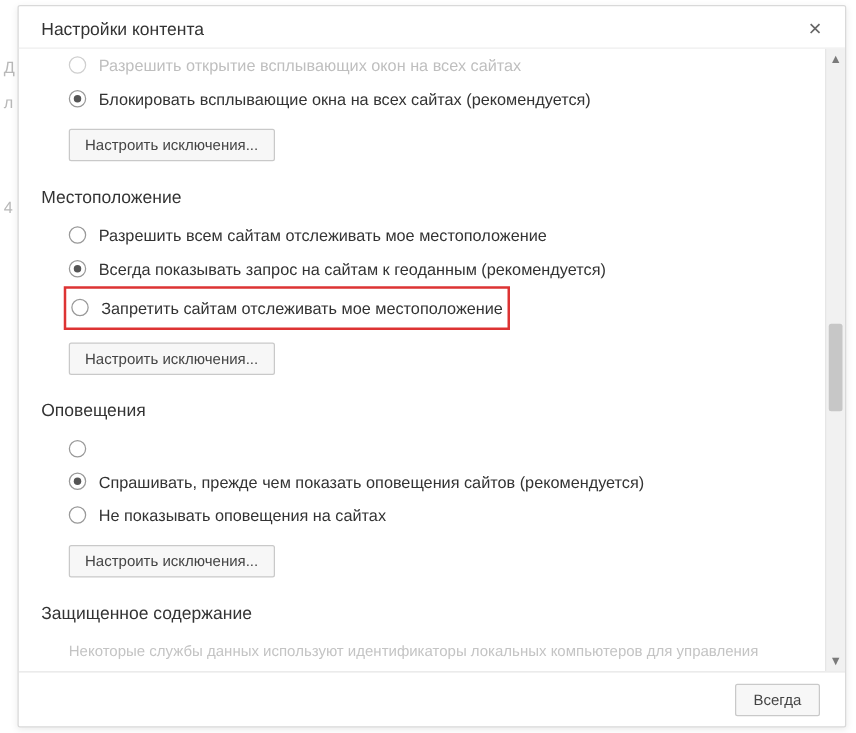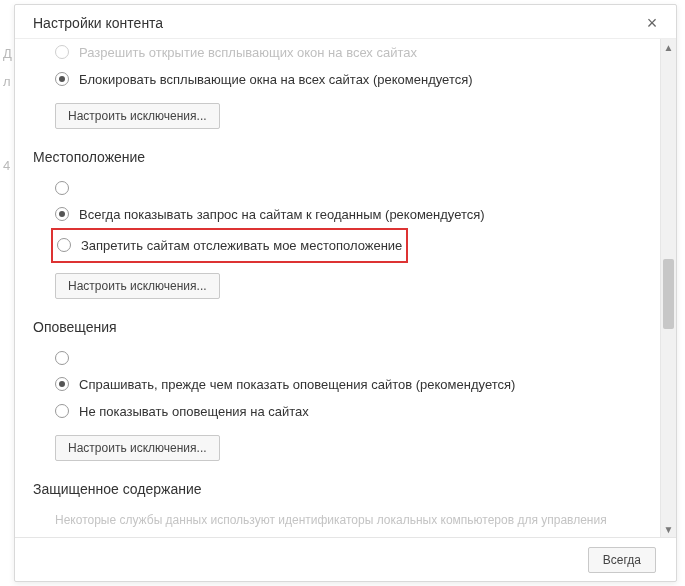--- a/index.html
+++ b/index.html
@@ -72,20 +72,21 @@
         <span class="radio-label">Блокировать всплывающие окна на всех сайтах (рекомендуется)</span>
       </div>
 
       <button class="btn">Настроить исключения...</button>
 
       
       <div class="section-heading">Местоположение</div>
 
       <div class="radio-row">
         <span class="radio"></span>
+        <span class="radio-label">Разрешить всем сайтам отслеживать мое местоположение</span>
       </div>
 
       <div class="radio-row">
         <span class="radio checked"></span>
         <span class="radio-label">Всегда показывать запрос на сайтам к геоданным (рекомендуется)</span>
       </div>
 
       <div class="highlight-box">
         <div class="radio-row" style="margin:0;">
           <span class="radio"></span>

